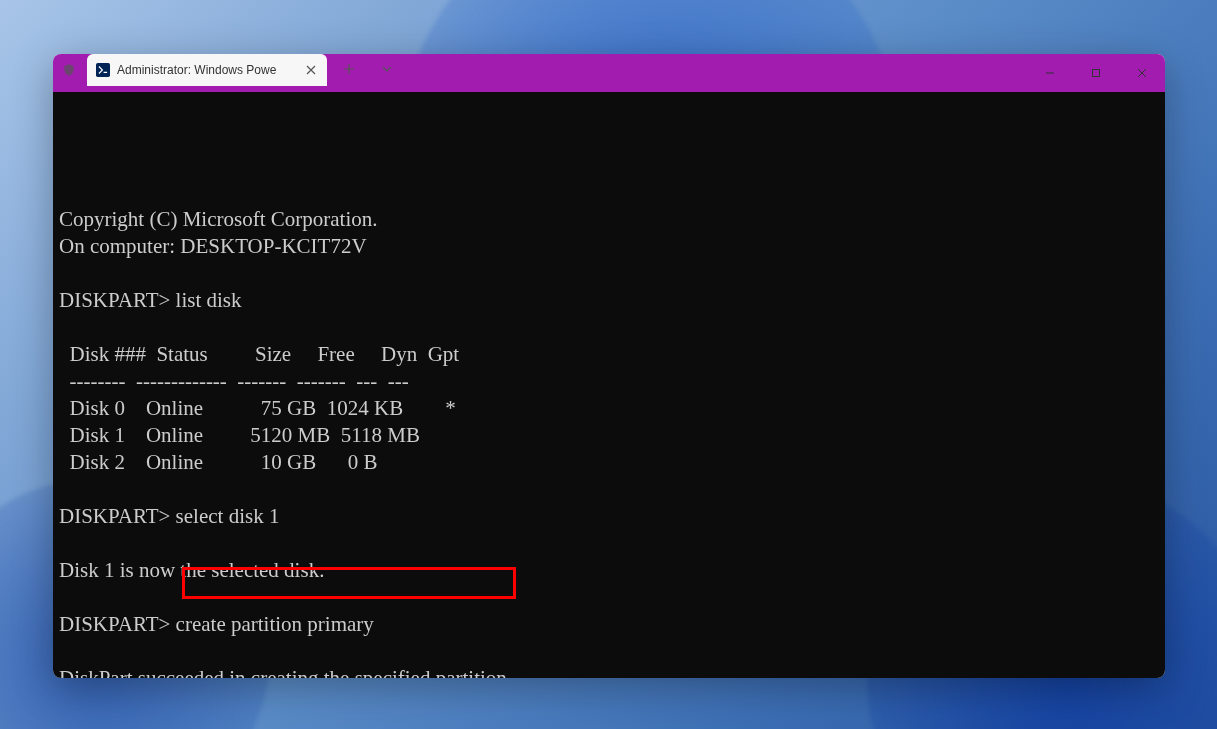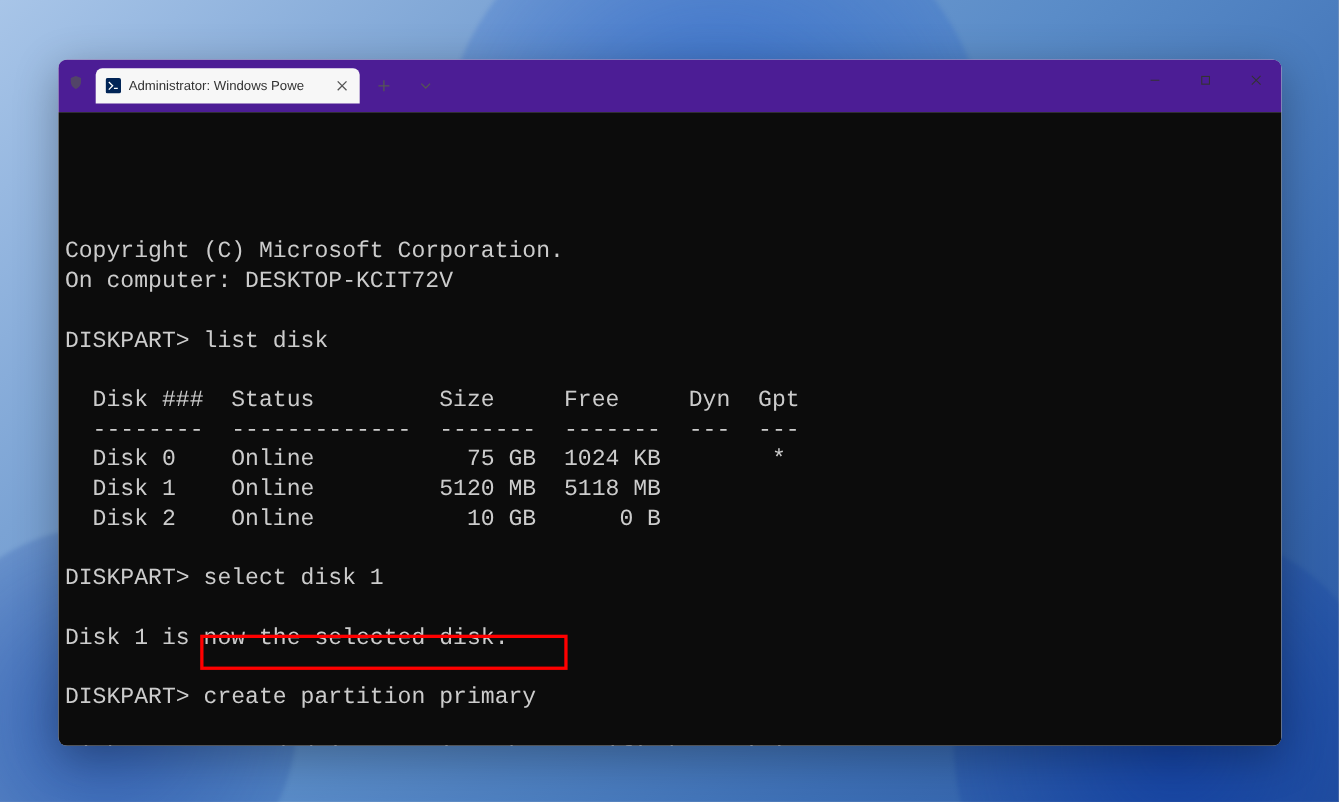--- a/index.html
+++ b/index.html
@@ -28,24 +28,24 @@
       width: 1112px;
       height: 624px;
       background: #e6e6e6;
       border-radius: 8px;
       box-shadow: 0 10px 40px rgba(0,0,0,0.3);
       overflow: hidden;
       display: flex;
       flex-direction: column;
     }
     .titlebar {
-      height: 48px;
-      background: #4c1d95;
+      height: 38px;
+      background: #a21caf;
       display: flex;
-      align-items: center;
+      align-items: flex-start;
       position: relative;
     }
     .shield {
       width: 32px;
       display: flex;
       align-items: center;
       justify-content: center;
       height: 100%;
       padding-bottom: 6px;
     }
@@ -84,21 +84,21 @@
       align-items: center;
       justify-content: center;
       color: #333;
       cursor: pointer;
     }
 
     .terminal {
       flex: 1;
       background: #0c0c0c;
       color: #cccccc;
-      font-family: Liberation Mono, monospace;
+      font-family: Liberation Serif, serif;
       font-size: 21px;
       line-height: 27px;
       padding: 6px 6px;
       white-space: pre;
       overflow: hidden;
       position: relative;
     }
     .terminal .line { white-space: pre; }
     .highlight-box {
       position: absolute;

